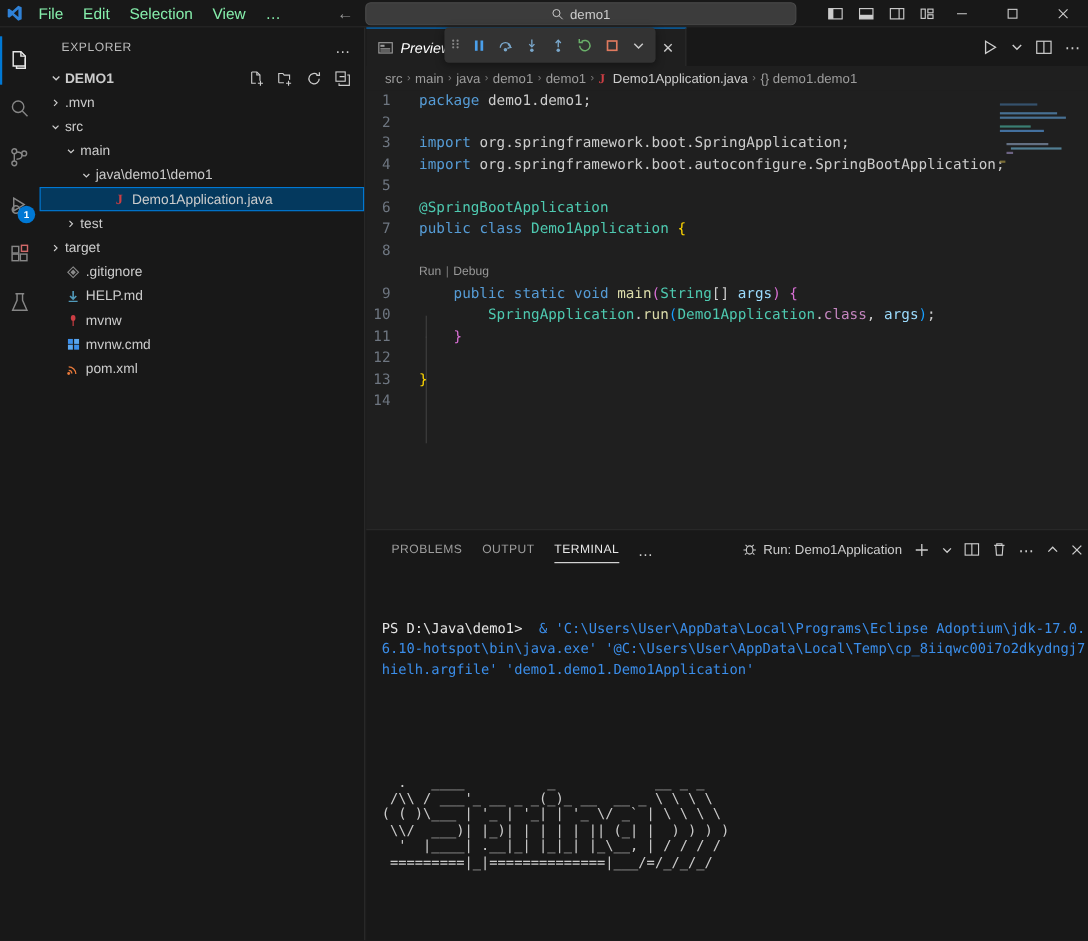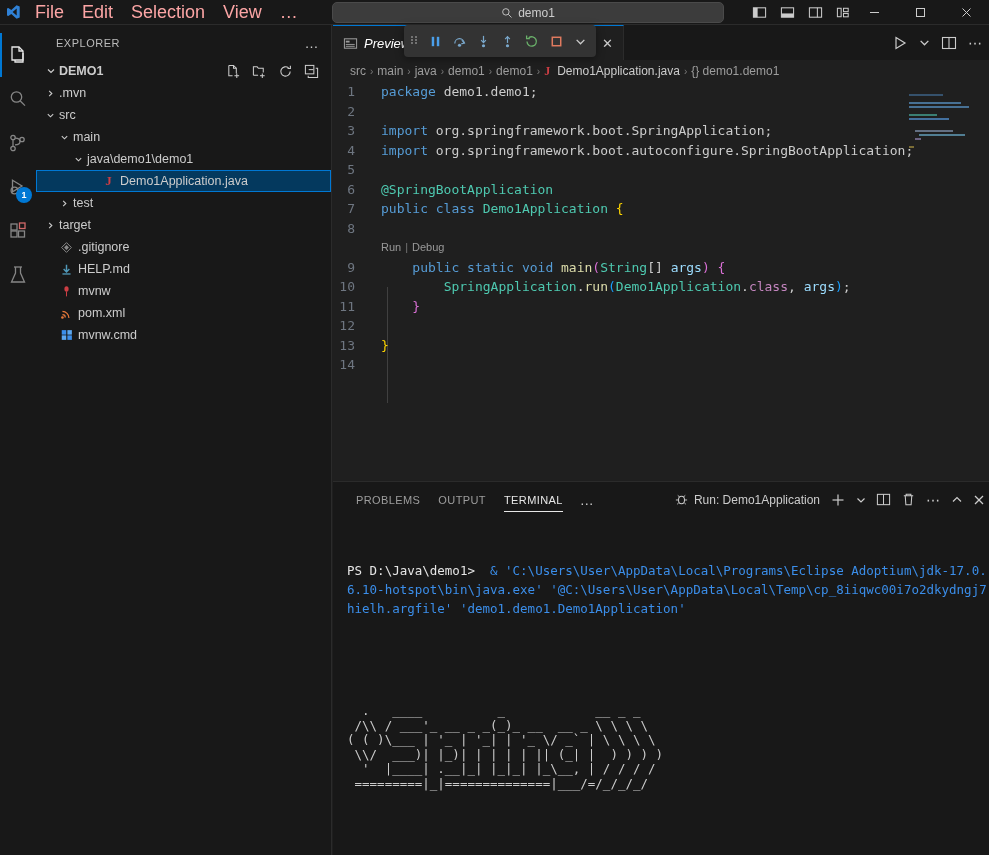--- a/index.html
+++ b/index.html
@@ -12,21 +12,21 @@
   }
   #app { position: relative; width: 989px; height: 855px; }
 
   
   .titlebar {
     position: absolute; top: 0; left: 0; width: 989px; height: 25px;
     background: #181818; display: flex; align-items: center;
     font-size: 12.5px; color: #cccccc; border-bottom: 1px solid #2b2b2b;
   }
   .vs-logo { width: 26px; height: 25px; display: flex; align-items: center; justify-content: center; }
-  .menu-item { padding: 0 9px; height: 25px; line-height: 25px; font-size: 18px; color: #fca5a5; white-space: nowrap; }
+  .menu-item { padding: 0 9px; height: 25px; line-height: 25px; font-size: 14px; color: #86efac; white-space: nowrap; }
   .nav-arrows { display: flex; align-items: center; margin-left: 42px; gap: 14px; color: #9a9a9a; }
   .nav-arrow { font-size: 15px; line-height: 1; }
   .nav-arrow.dim { color: #5a5a5a; }
   .qinput {
     position: absolute; left: 332px; top: 2px; width: 392px; height: 21px;
     background: #3c3c3c; border: 1px solid #4a4a4a; border-radius: 5px;
     display: flex; align-items: center; justify-content: center; gap: 5px;
     font-size: 12px; color: #cccccc;
   }
   .layout-icons { position: absolute; right: 138px; top: 0; height: 25px; display: flex; align-items: center; gap: 13px; }
@@ -409,38 +409,38 @@
             <svg width="13" height="13" viewBox="0 0 16 16">
               <ellipse cx="8" cy="5" rx="2.6" ry="3.4" fill="#cc3e44"></ellipse>
               <path d="M8 8v6" stroke="#cc3e44" stroke-width="1.3"></path>
             </svg>
           </span>
           <span class="tlabel">mvnw</span>
         </div>
         <div class="trow">
           <span class="chev" style="margin-left: 8px;"></span>
           <span class="ficon">
-            <svg width="13" height="13" viewBox="0 0 16 16">
-              <circle cx="3" cy="13" r="1.6" fill="#e8793a"></circle>
-              <path d="M3 9.5a3.5 3.5 0 0 1 3.5 3.5M3 5.5a8 8 0 0 1 8 8" fill="none" stroke="#e8793a" stroke-width="1.5"></path>
-            </svg>
-          </span>
-          <span class="tlabel">pom.xml</span>
-        </div>
-        <div class="trow">
-          <span class="chev" style="margin-left: 8px;"></span>
-          <span class="ficon">
             <svg width="12" height="12" viewBox="0 0 16 16">
               <rect x="1" y="1.5" width="6" height="6" fill="#3b8eea"></rect>
               <rect x="8.5" y="1.5" width="6" height="6" fill="#5ba7f0"></rect>
               <rect x="1" y="8.5" width="6" height="6" fill="#5ba7f0"></rect>
               <rect x="8.5" y="8.5" width="6" height="6" fill="#3b8eea"></rect>
             </svg>
           </span>
           <span class="tlabel">mvnw.cmd</span>
+        </div>
+        <div class="trow">
+          <span class="chev" style="margin-left: 8px;"></span>
+          <span class="ficon">
+            <svg width="13" height="13" viewBox="0 0 16 16">
+              <circle cx="3" cy="13" r="1.6" fill="#e8793a"></circle>
+              <path d="M3 9.5a3.5 3.5 0 0 1 3.5 3.5M3 5.5a8 8 0 0 1 8 8" fill="none" stroke="#e8793a" stroke-width="1.5"></path>
+            </svg>
+          </span>
+          <span class="tlabel">pom.xml</span>
         </div>
       </div>
   </div>
 
   <div class="editor-area">
     <div class="tabs-row">
       <div class="tab">
         <svg width="15" height="15" viewBox="0 0 16 16">
           <rect x="1.5" y="3" width="13" height="10" fill="none" stroke="#9d9d9d" stroke-width="1.1"></rect>
           <rect x="3" y="5" width="4" height="2" fill="#9d9d9d"></rect>

